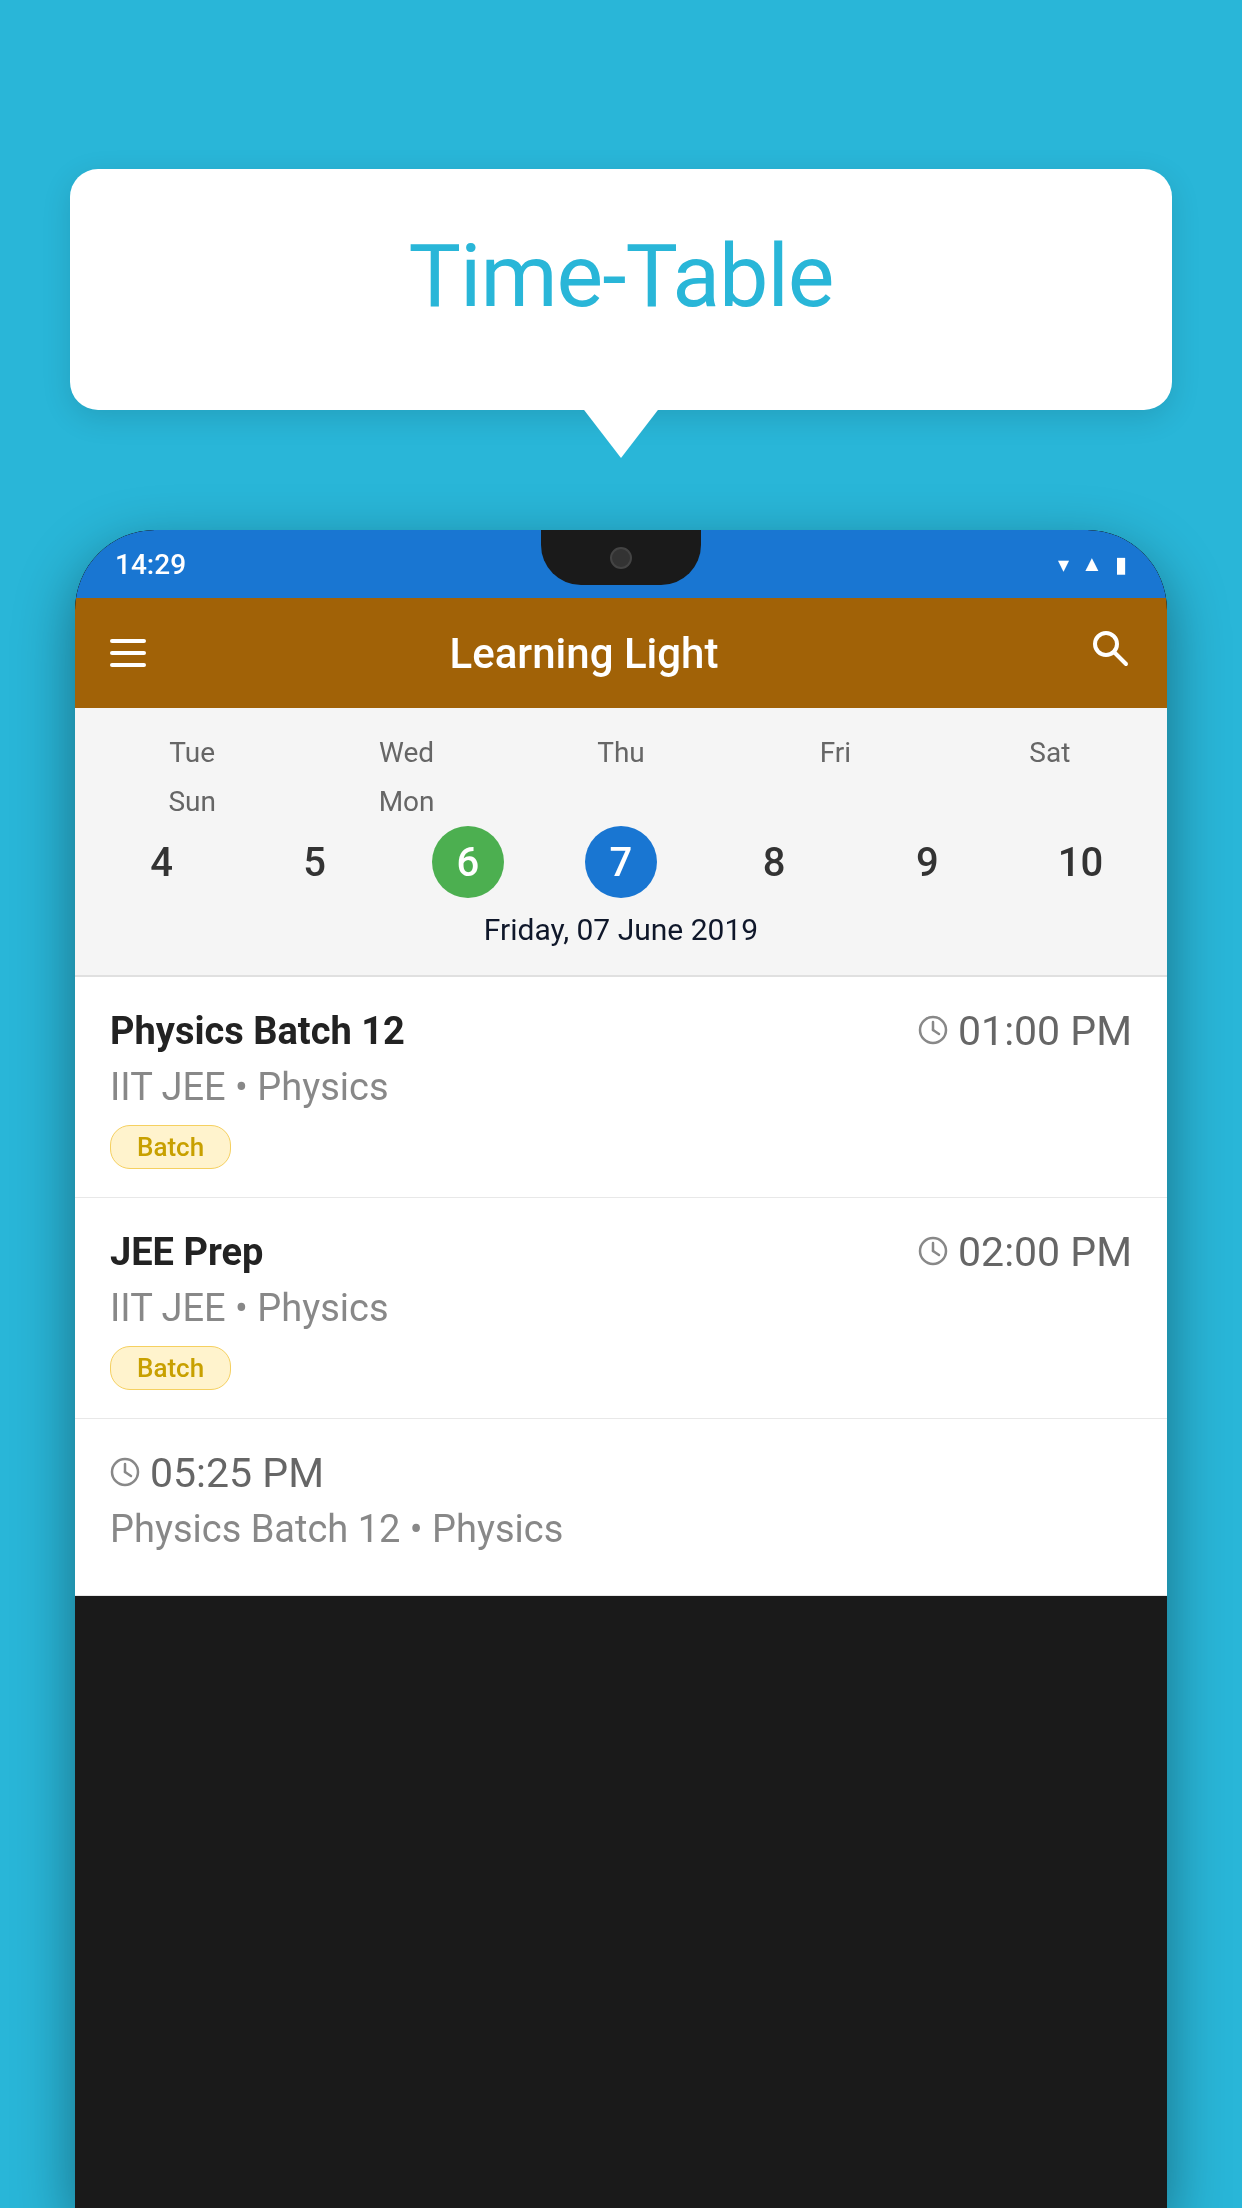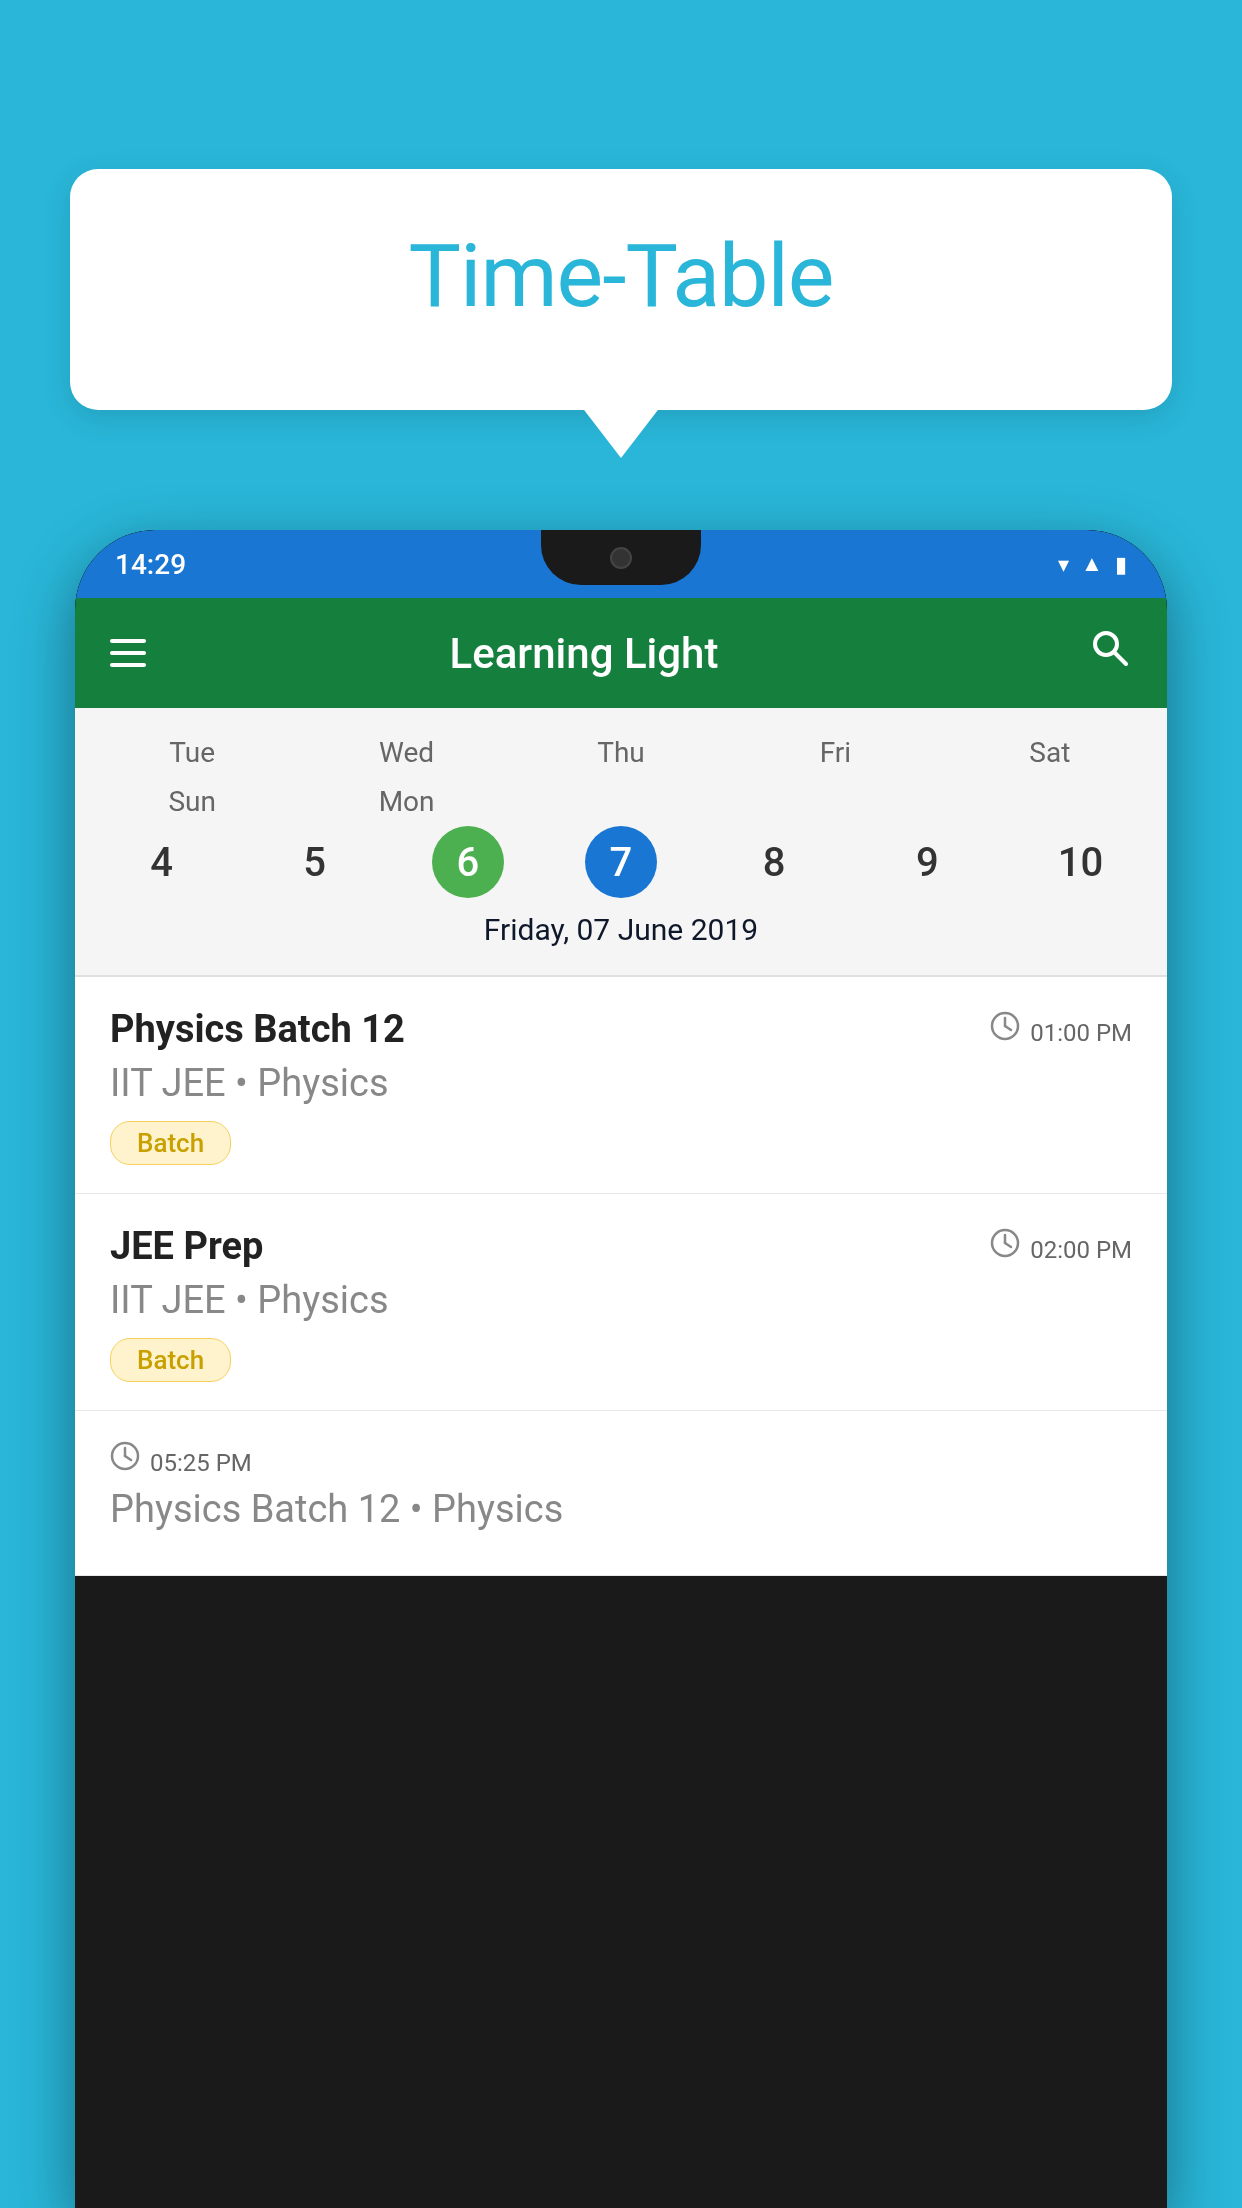--- a/index.html
+++ b/index.html
@@ -108,21 +108,21 @@
     }
 
     .status-icons {
       display: flex;
       align-items: center;
       gap: 12px;
     }
 
     
     .app-bar {
-      background: #15803d;
+      background: #a16207;
       height: 110px;
       display: flex;
       align-items: center;
       padding: 0 35px;
       gap: 30px;
     }
 
     .hamburger-icon {
       color: white;
       font-size: 44px;
@@ -245,24 +245,24 @@
       margin-bottom: 10px;
     }
 
     .schedule-item-name {
       font-size: 38px;
       font-weight: 700;
       color: #222;
     }
 
     .schedule-item-time {
-      font-size: 24px;
+      font-size: 41px;
       color: #666;
       display: flex;
-      align-items: flex-end;
+      align-items: center;
       gap: 10px;
     }
 
     .schedule-item-sub {
       font-size: 38px;
       color: #888;
       margin-bottom: 16px;
     }
 
     .batch-badge {

